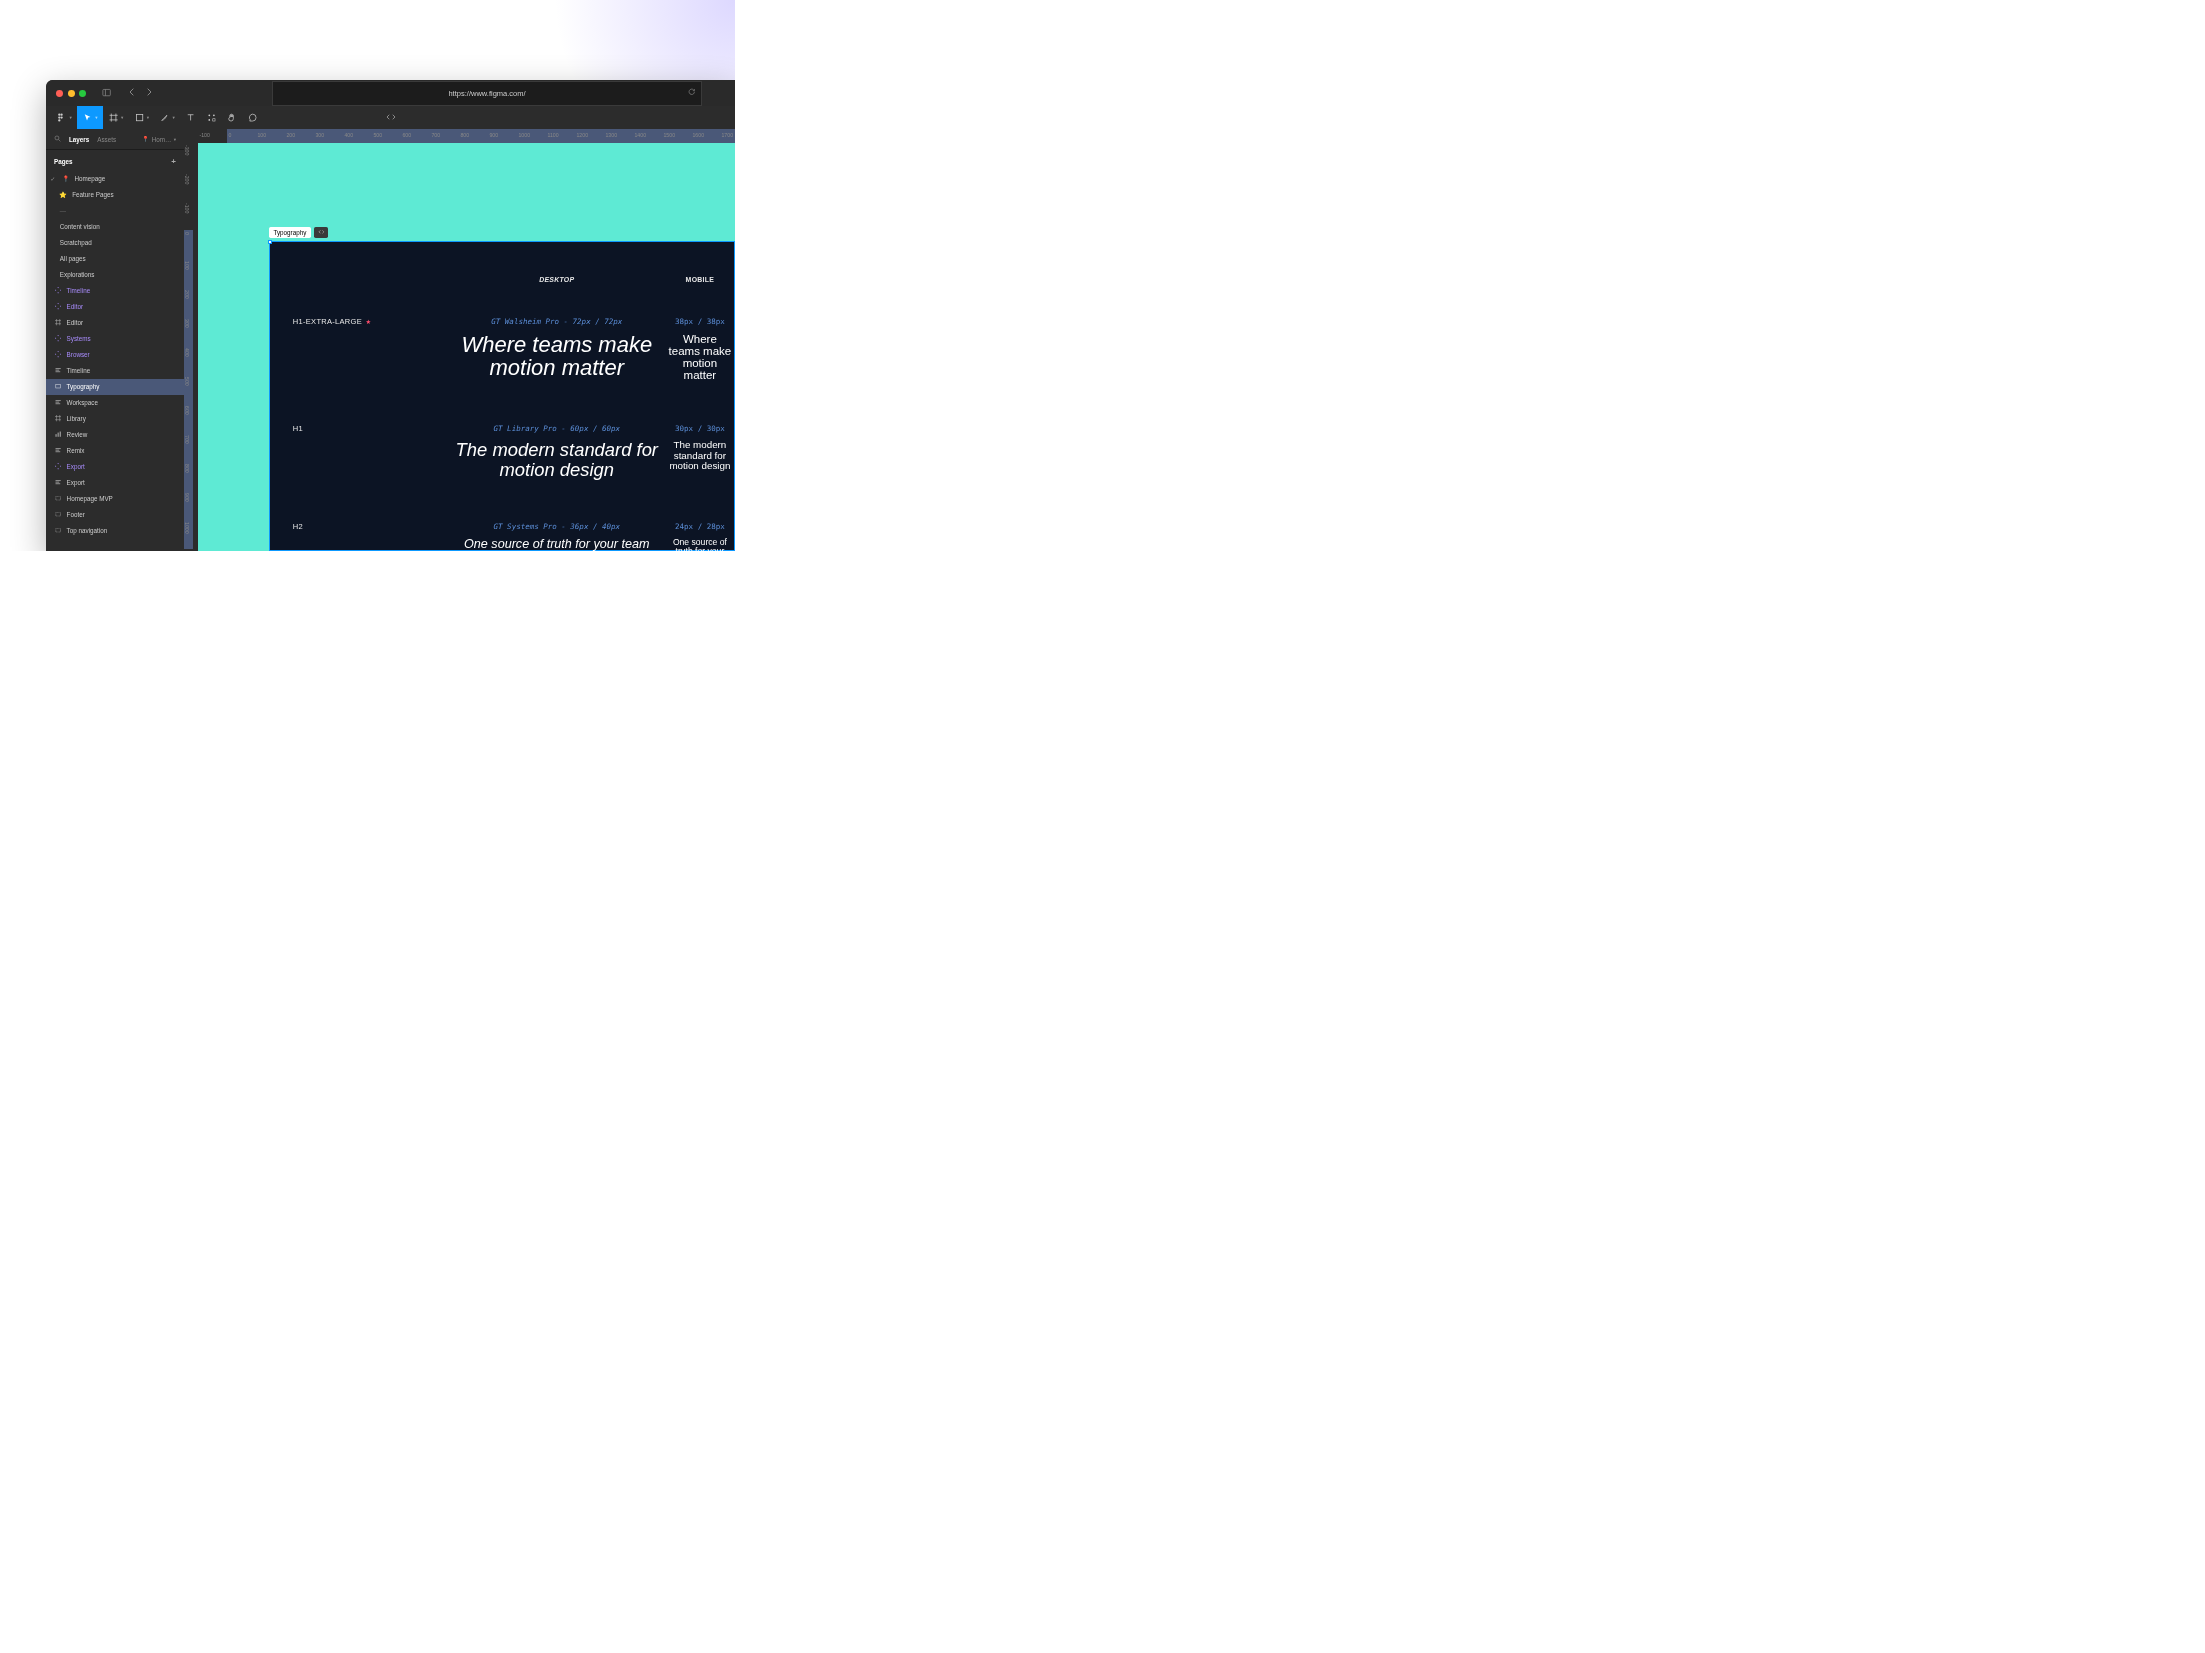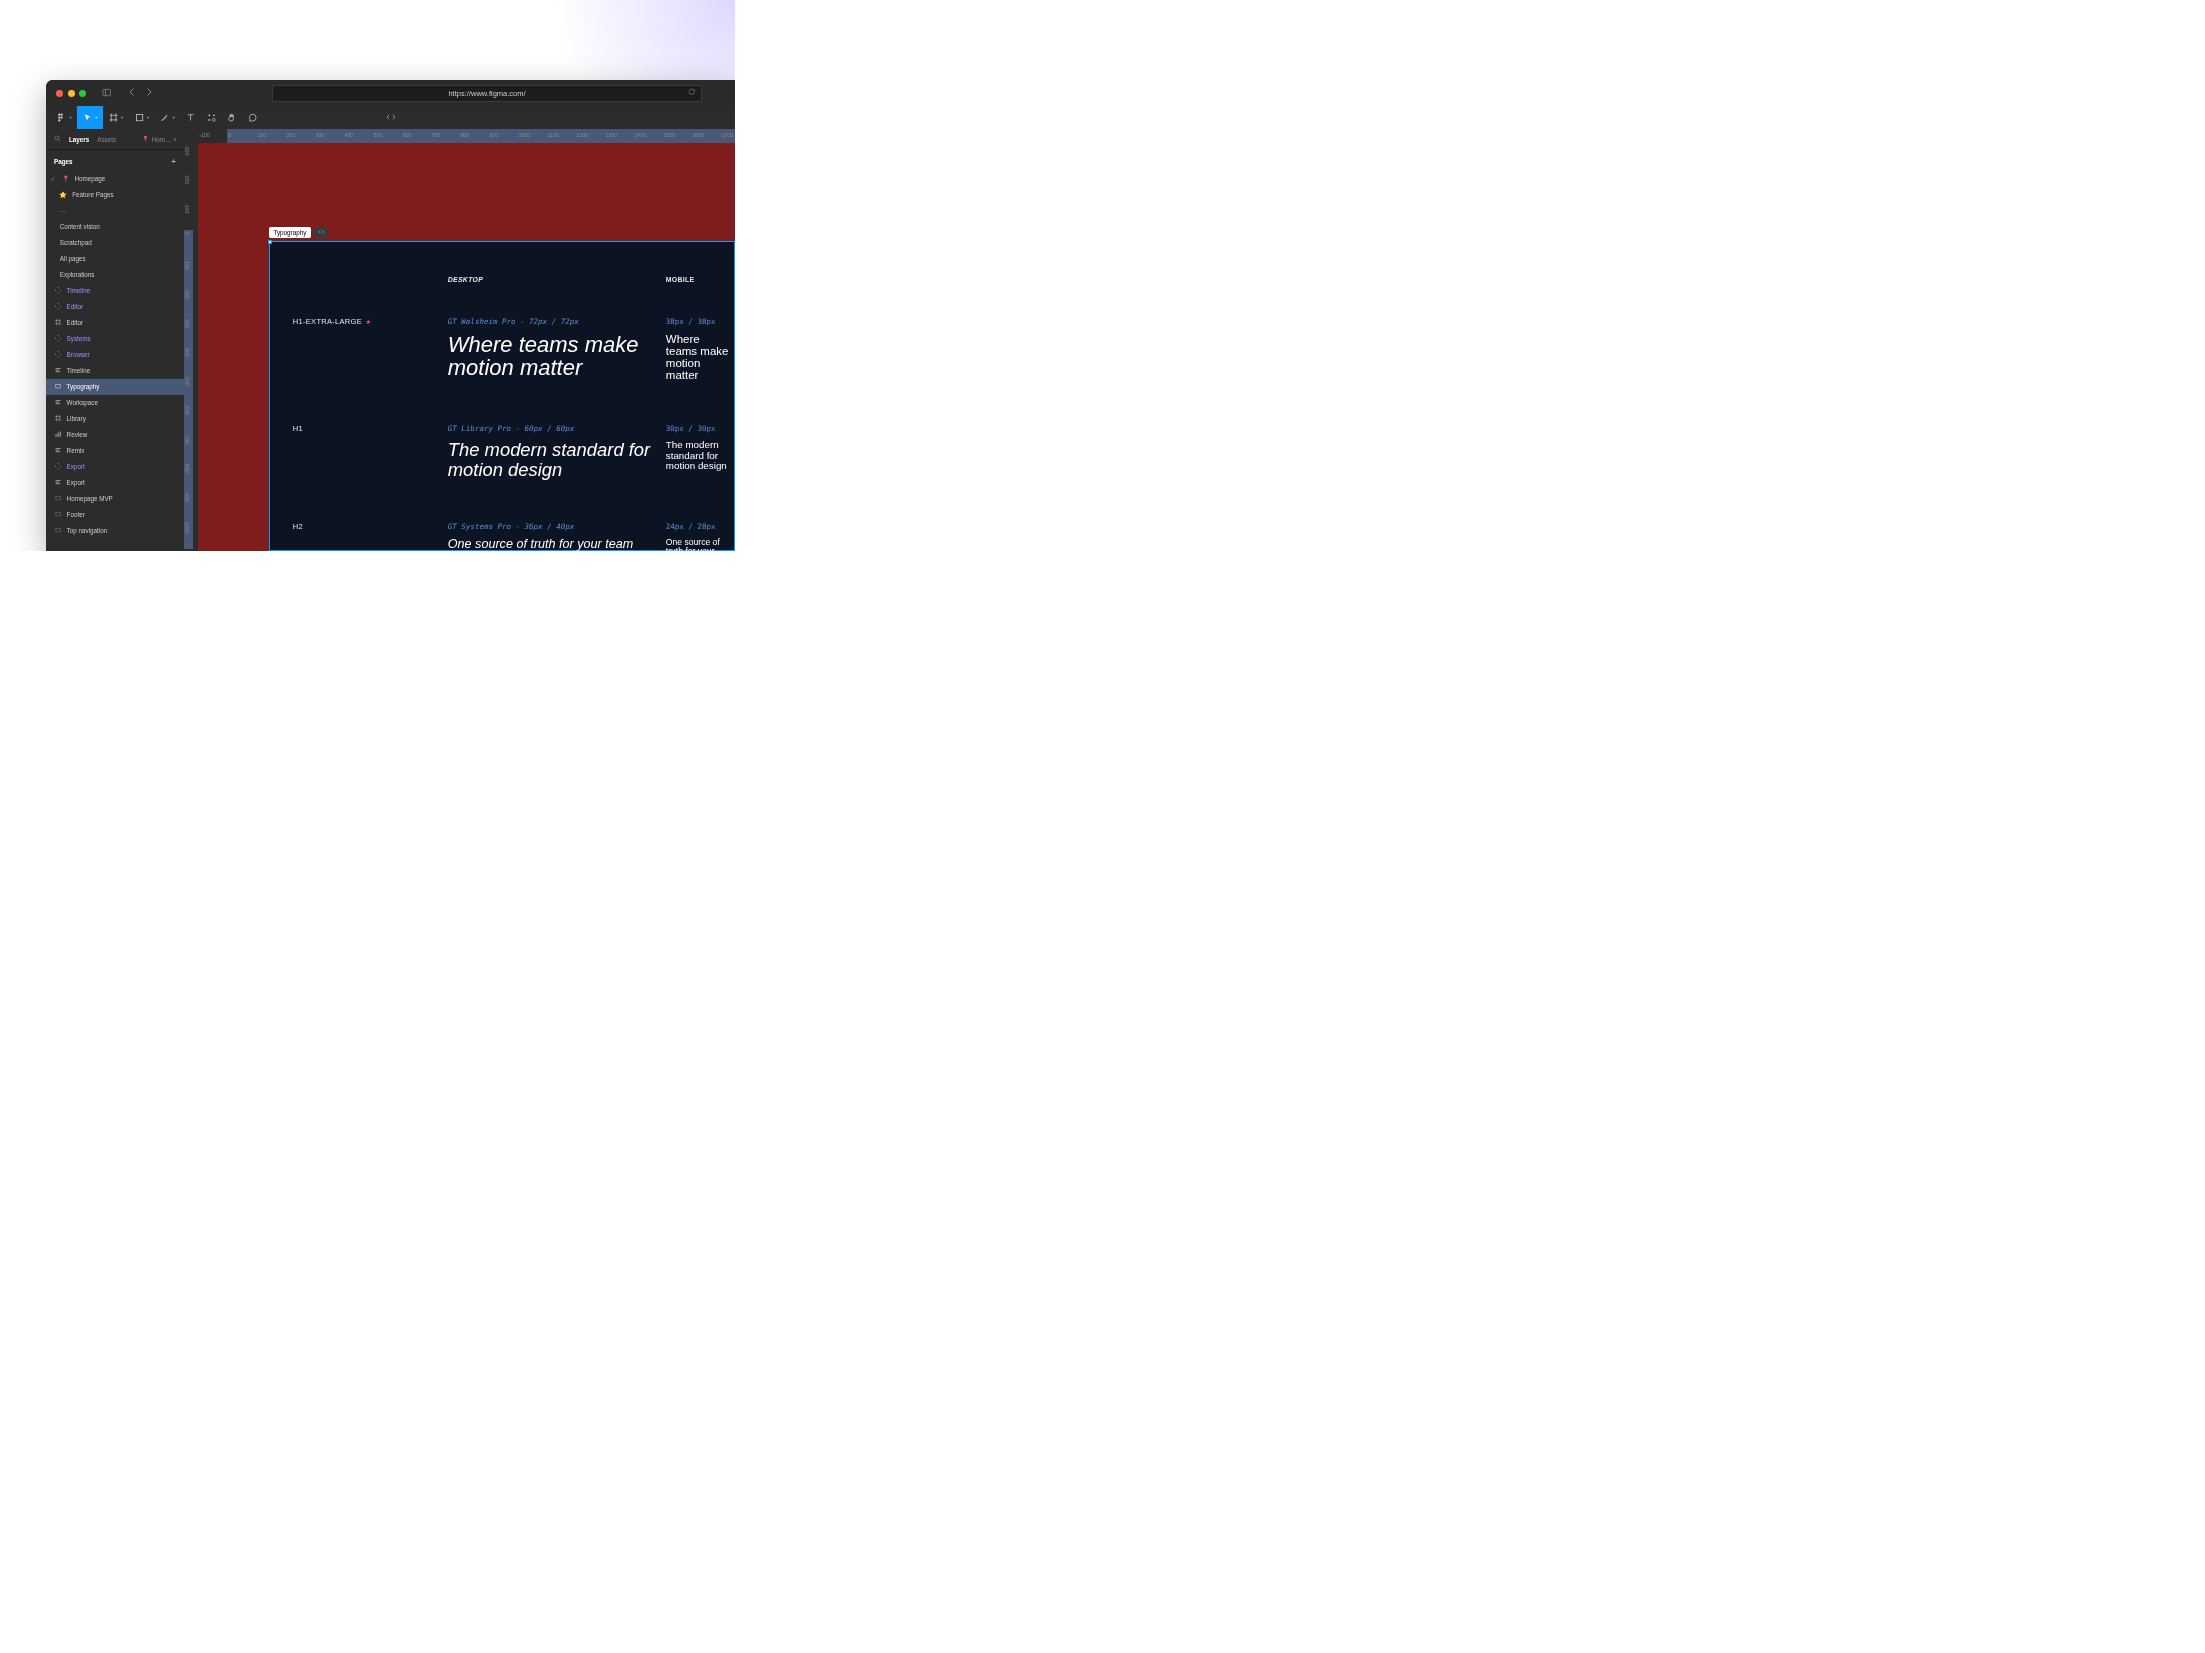--- a/index.html
+++ b/index.html
@@ -29,21 +29,21 @@
 .traffic span { width: 6.9px; height: 6.9px; border-radius: 50%; display: block; }
 .traffic .r { background: #ff5f56; }
 .traffic .y { background: #ffbd2e; }
 .traffic .g { background: #27c93f; }
 .titlebar .sidebar-icon { margin-left: 11.5px; color: #888; }
 .titlebar .nav-arrows { display: flex; gap: 9.2px; margin-left: 11.5px; color: #888; }
 .titlebar .nav-arrows svg { width: 8px; height: 8px; }
 .urlbar {
   flex: 1;
   margin: 0 23px 0 115px;
-  height: 17px;
+  height: 25px;
   background: #1c1c1c;
   border: 0.6px solid #3a3a3a;
   border-radius: 0;
   display: flex;
   align-items: center;
   justify-content: center;
   color: #ccc;
   font-size: 7.5px;
   position: relative;
 }
@@ -102,21 +102,21 @@
 .corner { position: absolute; top: 0; left: 0; width: 13.8px; height: 13.8px; background: #2c2c2c; z-index: 3; }
 .ruler-h { position: absolute; top: 0; left: 13.8px; right: 0; height: 13.8px; background: #2c2c2c; display: flex; z-index: 2; font-size: 5.2px; color: #888; }
 .ruler-h .tick { width: 29px; text-align: left; padding-left: 1.7px; padding-top: 2.3px; flex-shrink: 0; position: relative; }
 .ruler-h .tick.neg { color: #888; }
 .ruler-h .seg-dark { background: #2c2c2c; }
 .ruler-h .seg-sel { background: #4a5878; }
 .ruler-v { position: absolute; top: 13.8px; left: 0; width: 13.8px; bottom: 0; background: #2c2c2c; z-index: 2; font-size: 5.2px; color: #888; }
 .ruler-v .vtick { height: 29px; writing-mode: vertical-rl; text-align: left; padding-top: 1.7px; padding-right: 3.4px; }
 .ruler-v .vseg-sel { background: #4a5878; }
 
-.canvas { position: absolute; top: 13.8px; left: 13.8px; right: 0; bottom: 0; background: #7f1d1d; }
+.canvas { position: absolute; top: 13.8px; left: 13.8px; right: 0; bottom: 0; background: #5eead4; text-align: center; }
 
 .frame-label { position: absolute; top: 84px; left: 71px; display: flex; align-items: center; gap: 3.4px; }
 .frame-label .badge { background: #fff; color: #000; font-size: 6.3px; font-weight: 500; padding: 1.7px 4.6px; border-radius: 1.7px; }
 .frame-label .code-badge { background: #3a3a3a; color: #aaa; padding: 1.7px 3.4px; border-radius: 1.7px; font-family: monospace; font-size: 6.3px; }
 
 .frame-sel { position: absolute; top: 98px; left: 71px; right: 0; bottom: 0; border: 0.6px solid #0d99ff; background: #0c1424; }
 .sel-handle { position: absolute; width: 4px; height: 4px; background: #fff; border: 0.6px solid #0d99ff; }
 .sel-handle.tl { top: -2.3px; left: -2.3px; }
 
 .typo-content { padding: 34px 0 0 23px; color: #fff; }

